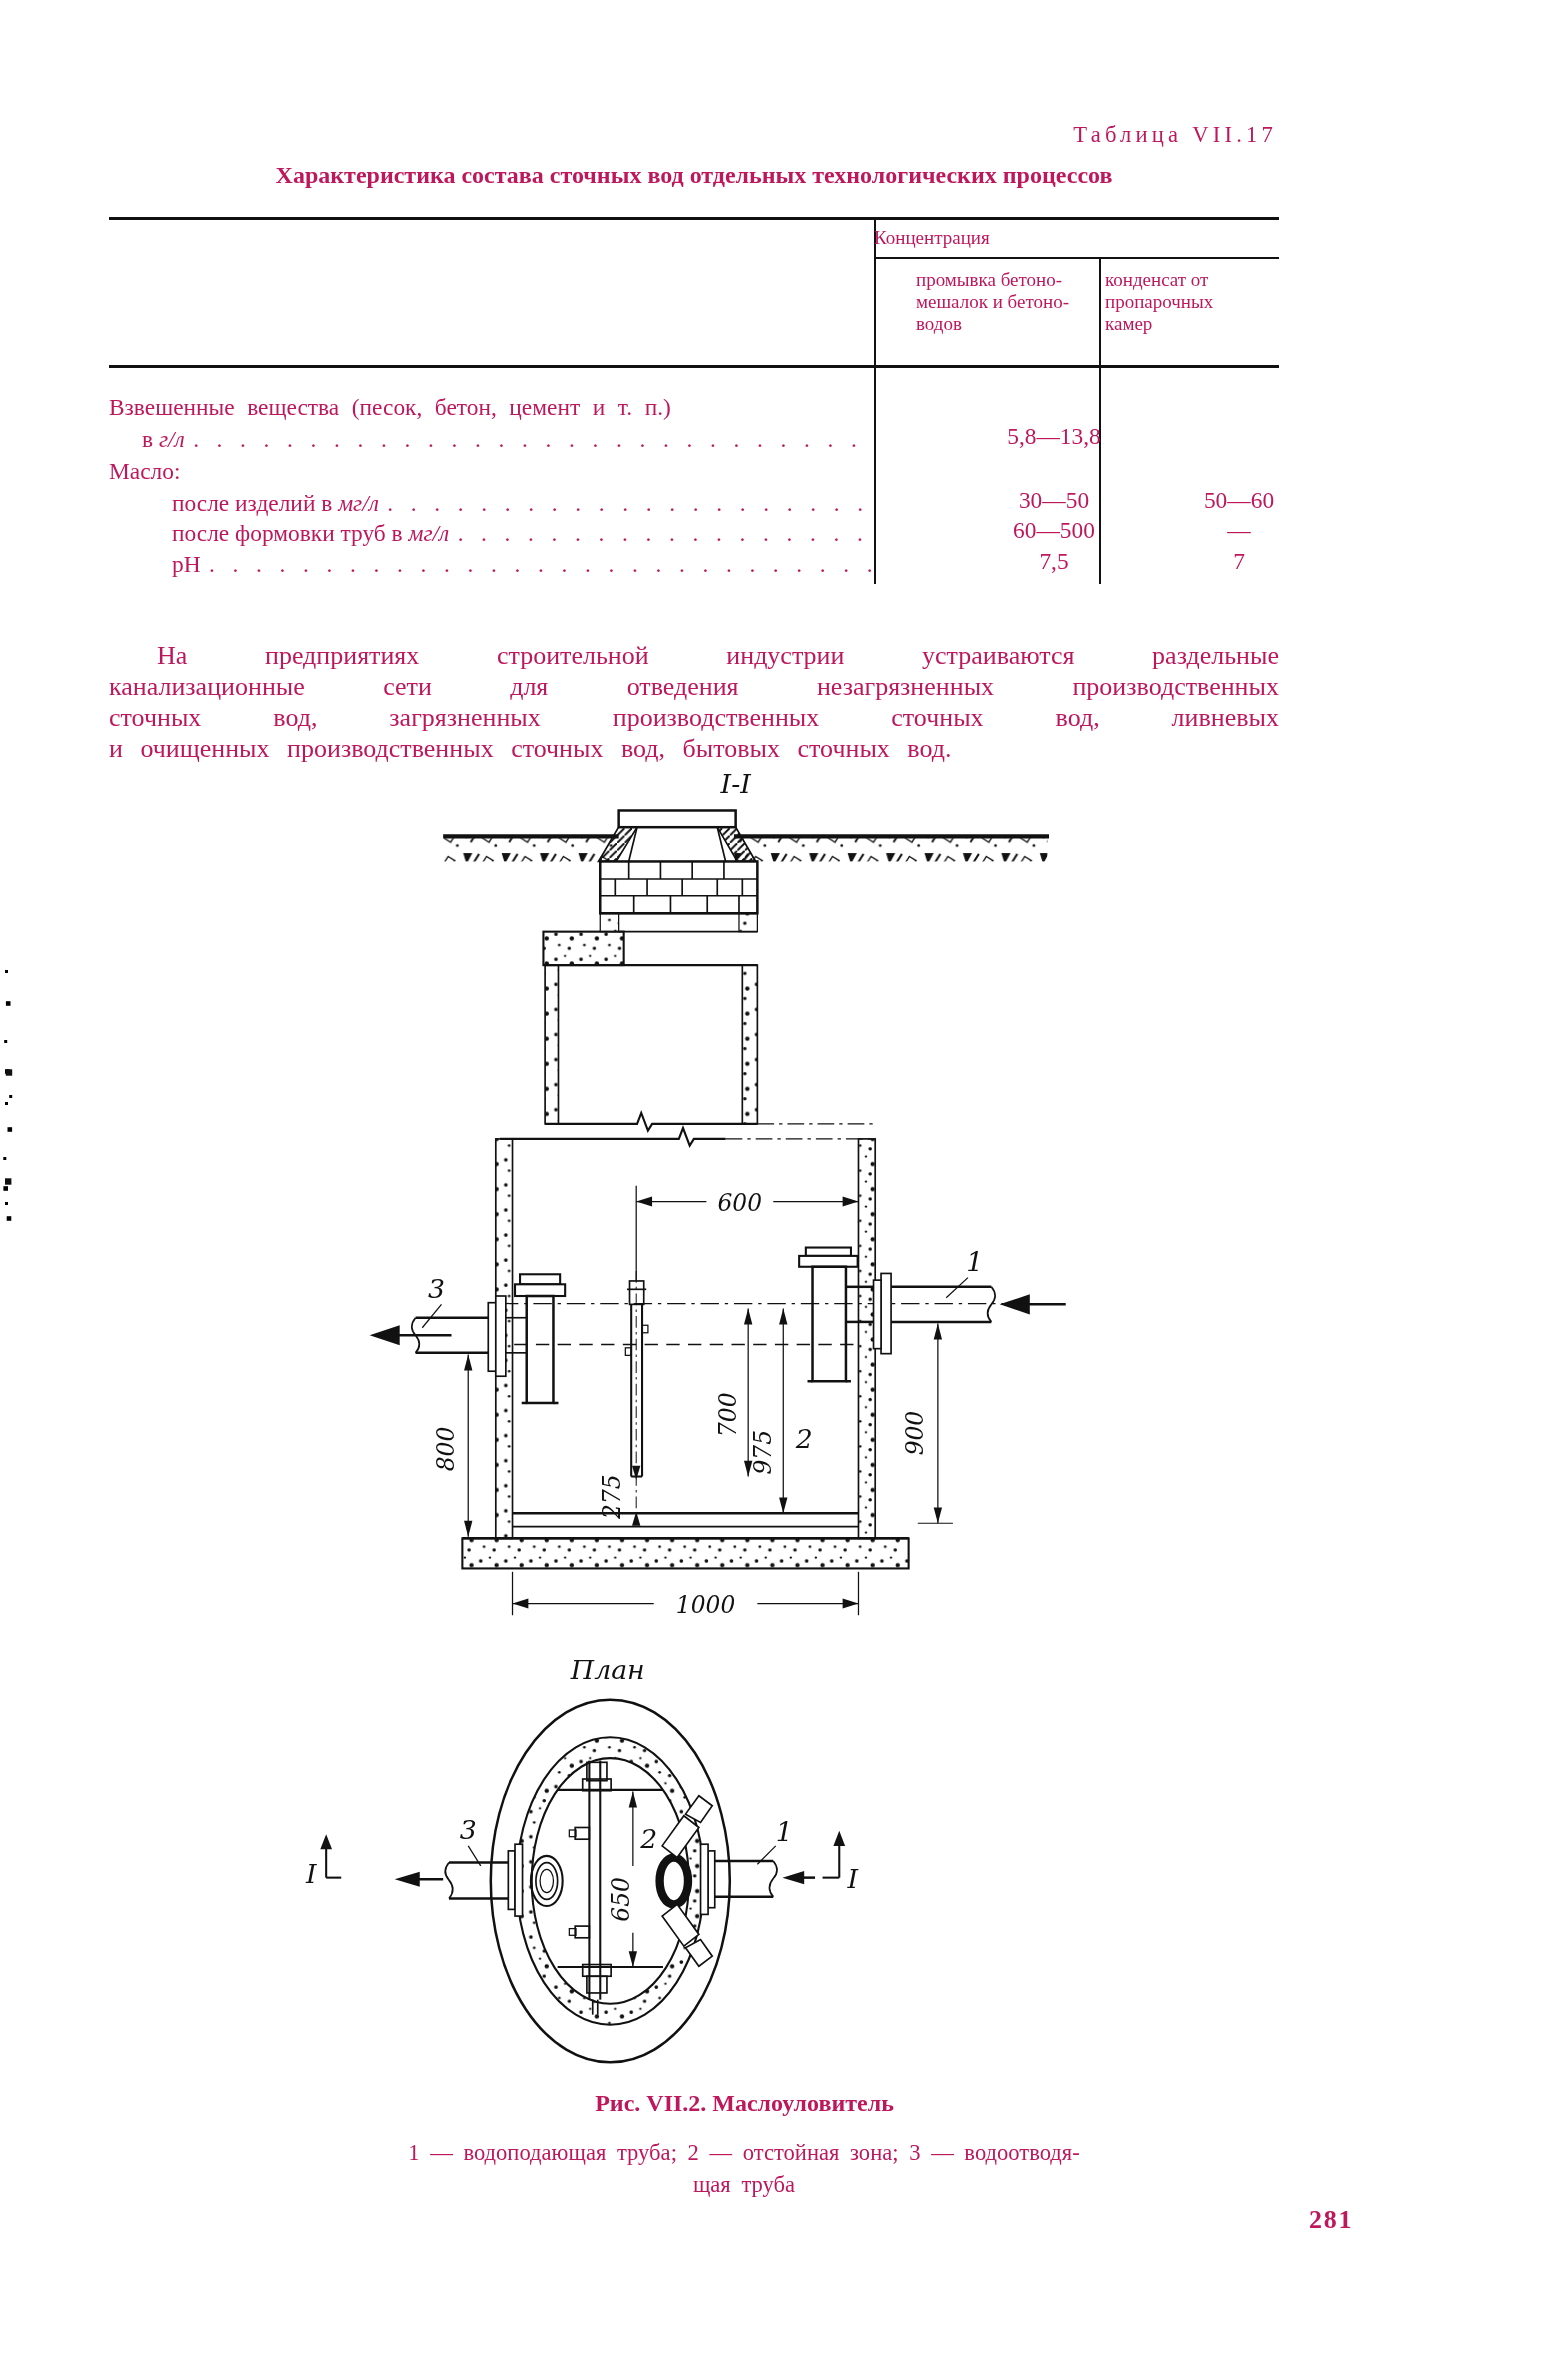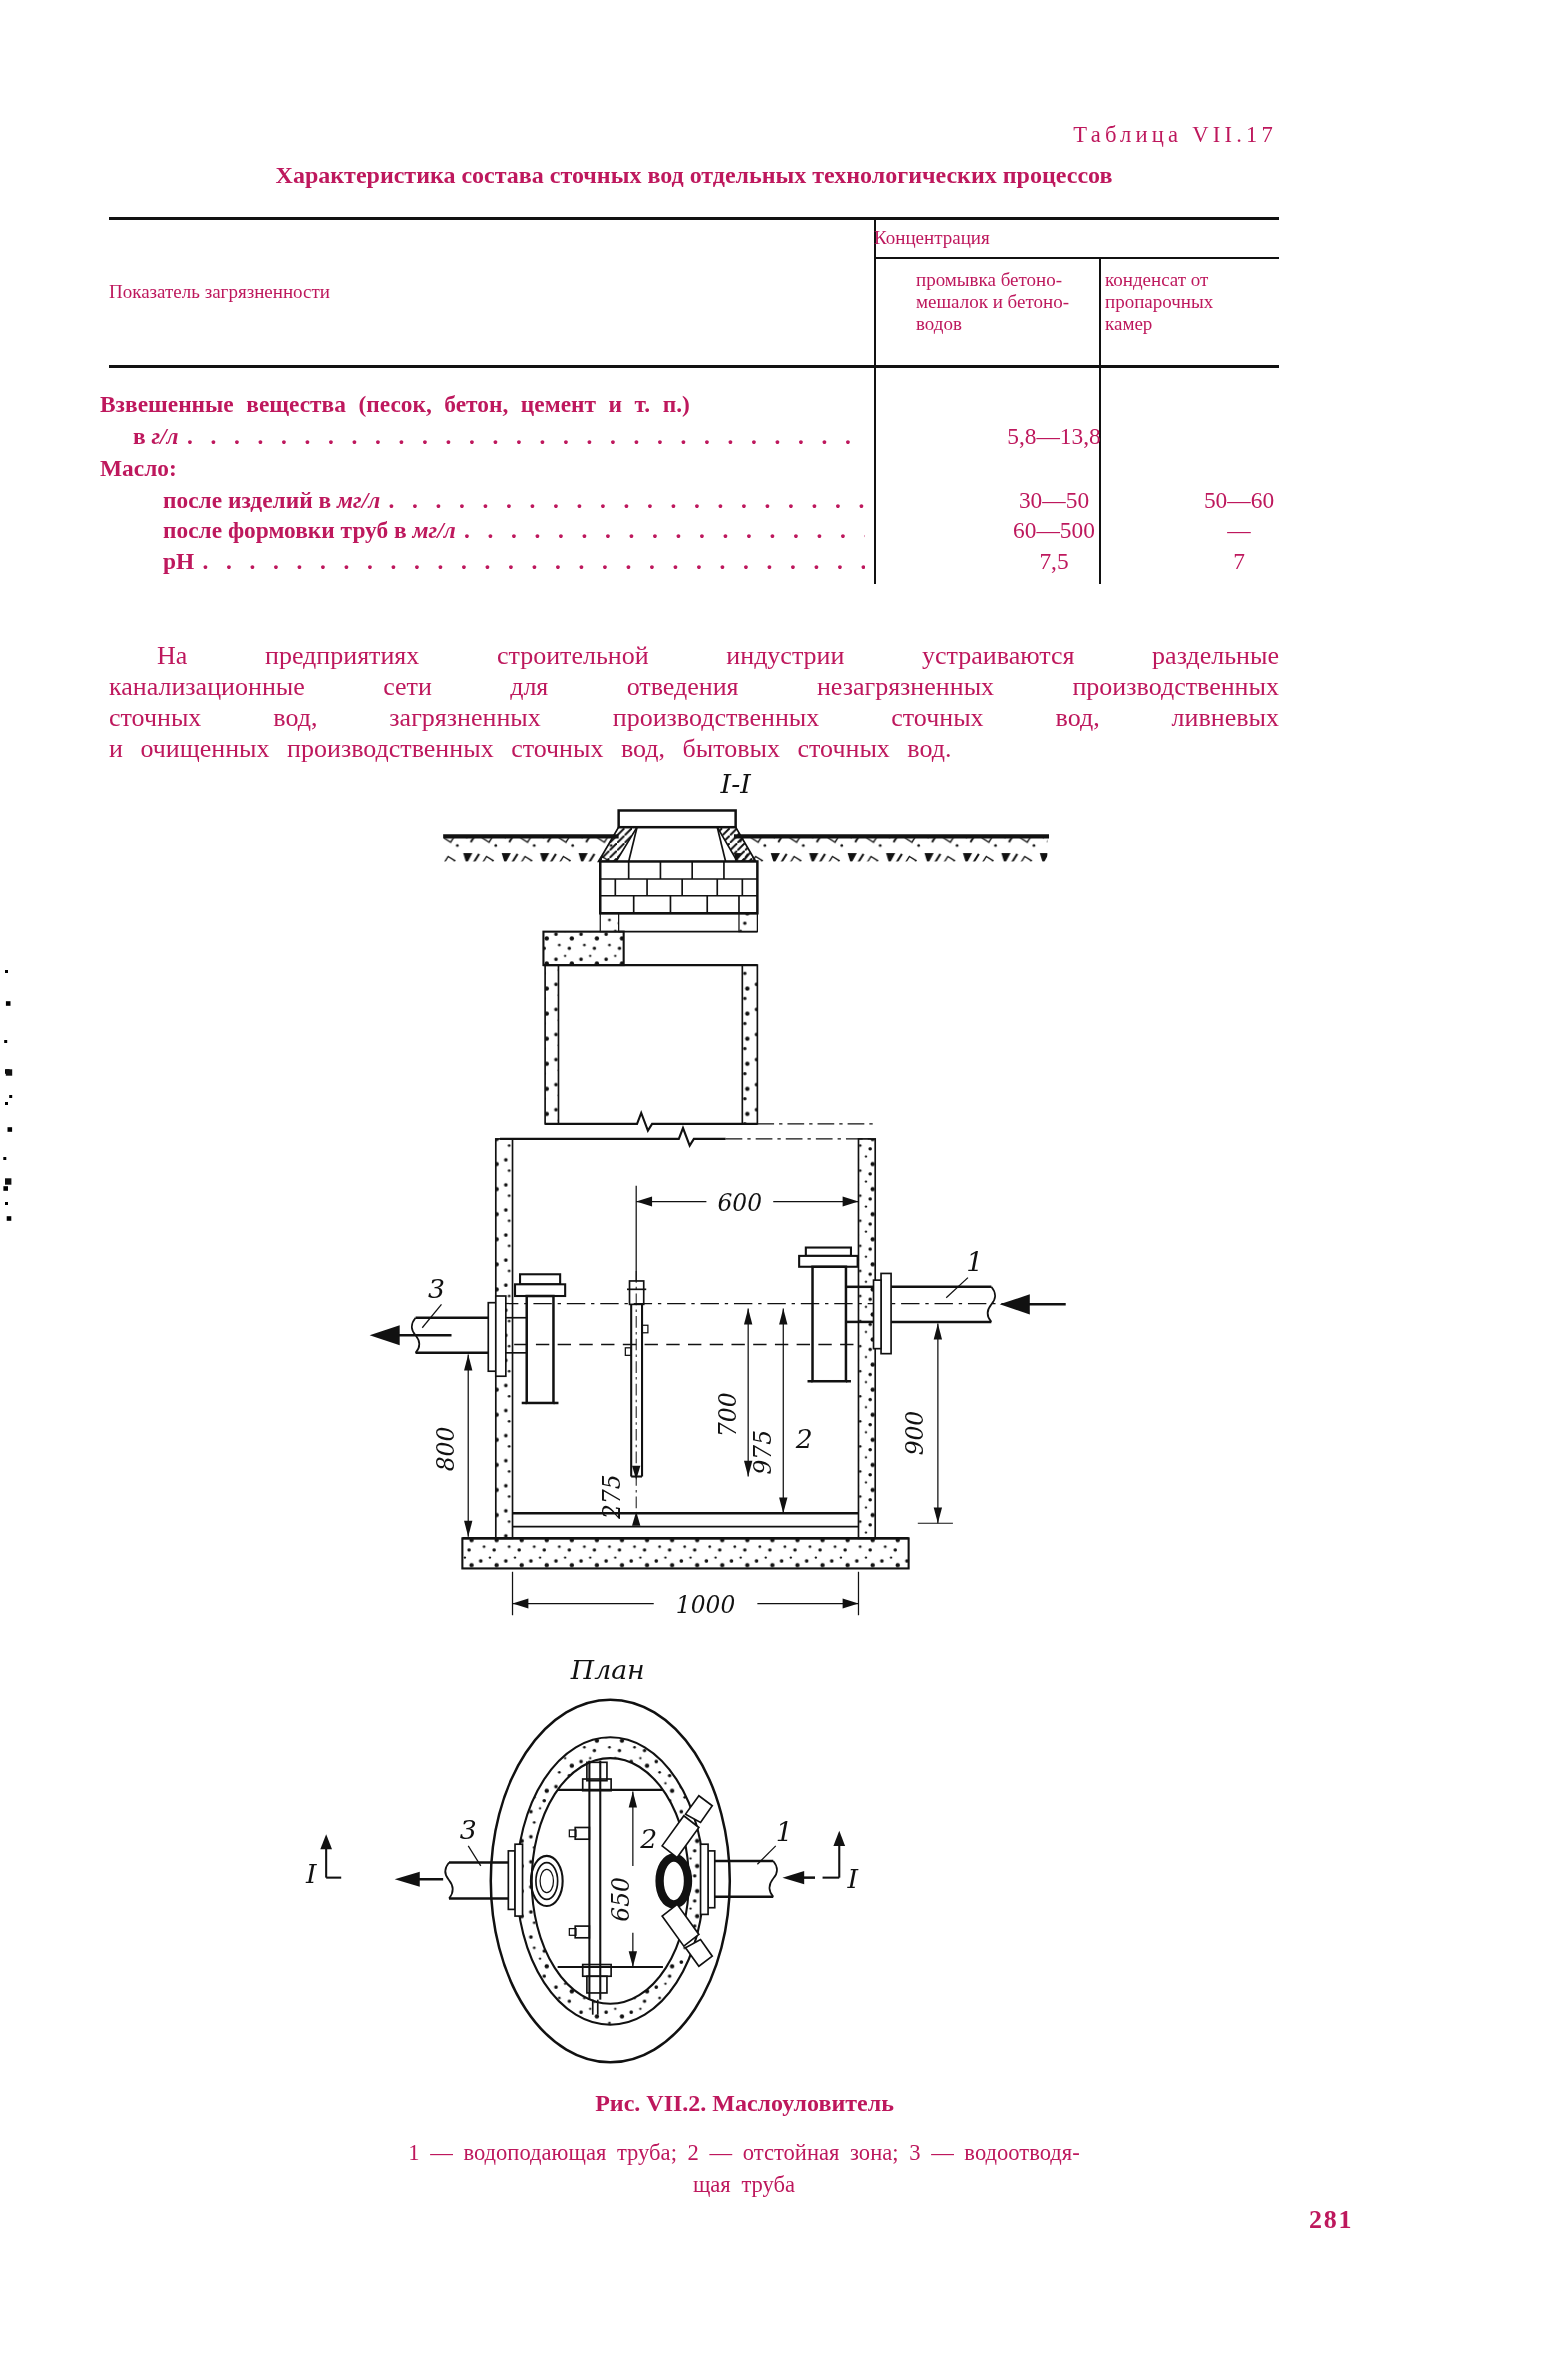--- a/index.html
+++ b/index.html
@@ -6,21 +6,21 @@
   #page{
     position:relative;width:1556px;height:2377px;background:#ffffff;
     font-family:"Liberation Serif","DejaVu Serif",serif;color:#be185d;overflow:hidden;
   }
   .abs{position:absolute;}
   
   .tbl-heading{left:0;top:122px;width:1277px;text-align:right;font-size:22.6px;letter-spacing:4.2px;}
   .tbl-title{left:109px;top:162px;width:1170px;text-align:center;font-size:24px;font-weight:bold;}
   .rule{background:#111;}
   .hdr-cell{font-size:19px;line-height:22px;text-align:left;}
-  .row-line{left:100px;width:765px;height:30px;font-size:23.4px;display:flex;align-items:flex-start;overflow:hidden;font-weight:bold;}
+  .row-line{left:109px;width:765px;height:30px;font-size:23.4px;display:flex;align-items:flex-end;overflow:hidden;}
   .row-line .lbl{white-space:nowrap;}
   .row-line .dots{flex:1;overflow:hidden;white-space:nowrap;letter-spacing:5.9px;padding-left:8.4px;}
   .val{font-size:23.4px;text-align:center;height:30px;}
   .v2col{left:874px;width:226px;padding-left:67px;}
   .v3col{left:1099px;width:180px;padding-left:50px;}
   .it{font-style:italic;}
   
   .para-line{left:109px;width:1170px;font-size:26px;line-height:31px;
     text-align:justify;text-align-last:justify;white-space:normal;}
   
@@ -44,21 +44,20 @@
 
   <div class="abs tbl-heading">Таблица VII.17</div>
   <div class="abs tbl-title">Характеристика состава сточных вод отдельных технологических процессов</div>
 
   <div class="abs rule" style="left:109px;top:217px;width:1170px;height:3.3px;"></div>
   <div class="abs rule" style="left:874px;top:218px;width:1.7px;height:366px;"></div>
   <div class="abs hdr-cell" style="left:874px;top:227px;width:405px;">Концентрация</div>
   <div class="abs rule" style="left:874px;top:257px;width:405px;height:1.7px;"></div>
   <div class="abs rule" style="left:1099px;top:259px;width:1.7px;height:325px;"></div>
 
-  <div class="abs hdr-cell" style="left:109px;top:281px;width:765px;">Показатель загрязненности</div>
 
   <div class="abs hdr-cell" style="left:916px;top:269px;width:214px;">
     <span>промывка бетоно-</span><br>
     <span>мешалок и бетоно-</span><br>
     <span>водов</span>
   </div>
   <div class="abs hdr-cell" style="left:1105px;top:269px;width:167px;">
     <span>конденсат от</span><br>
     <span>пропарочных</span><br>
     <span>камер</span>

